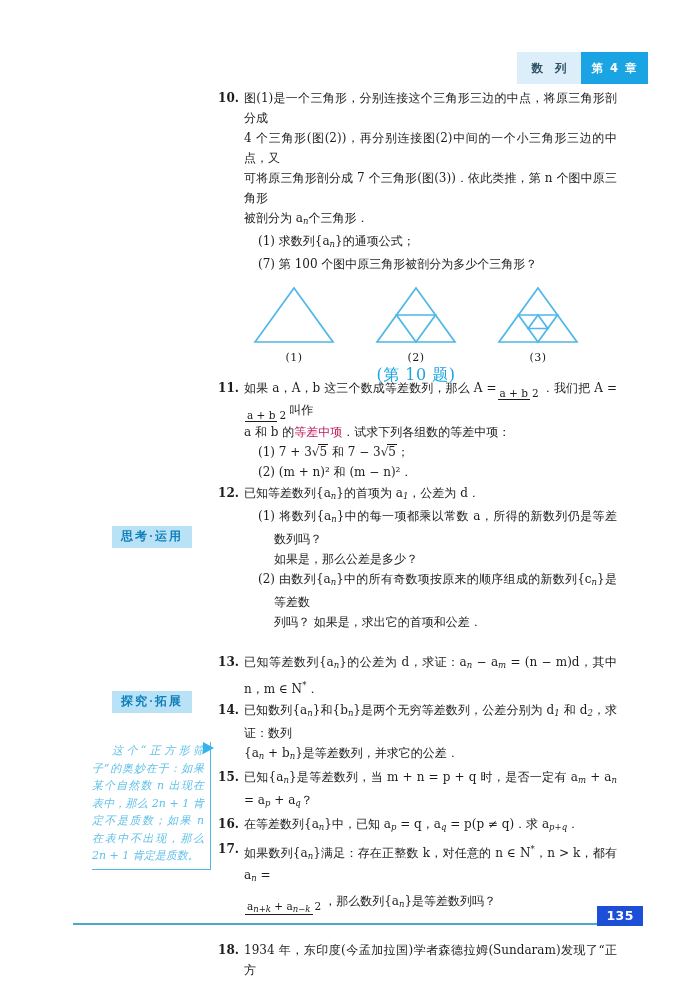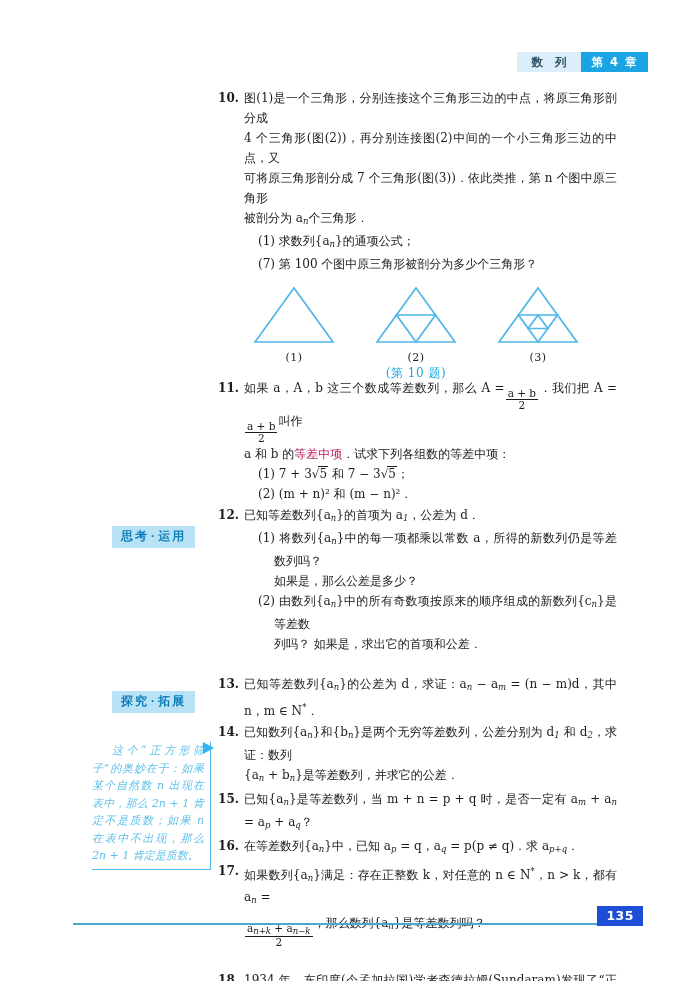--- a/index.html
+++ b/index.html
@@ -16,21 +16,21 @@
     overflow: hidden;
   }
 
   
   .header {
     position: absolute;
     top: 52px;
     right: 52px;
     display: flex;
     align-items: stretch;
-    height: 20px;
+    height: 32px;
   }
   .header-chapter-title {
     background: #dceef9;
     color: #2f4f63;
     font-size: 11.5px;
     letter-spacing: 4px;
     padding: 0 11px 0 14px;
     display: flex;
     align-items: center;
     font-family: "DejaVu Sans", "Liberation Sans", sans-serif;
@@ -80,21 +80,21 @@
     text-indent: -16px;
     margin-left: 14px;
   }
   .noindent-cont {
     margin-left: 30px;
   }
   .sb { font-size: 8.5px; vertical-align: -0.25em; font-style: italic; }
   .sp { font-size: 8.5px; vertical-align: 0.55em; }
   .frac {
     display: inline-flex;
-    flex-direction: column;
+    flex-direction: row;
     vertical-align: -0.45em;
     text-align: center;
     line-height: 1.05;
     font-size: 10.5px;
     margin: 0 1px;
   }
   .frac .num { border-bottom: 1px solid #1c1c1c; padding: 0 2px; }
   .frac .den { padding: 0 2px; }
   .sqrt {
     border-top: 1px solid #1c1c1c;
@@ -118,32 +118,32 @@
   .fig {
     text-align: center;
   }
   .fig-cap {
     font-size: 11px;
     margin-top: 1px;
     letter-spacing: 0.5px;
   }
   .fig-title {
     text-align: center;
-    font-size: 12px;
+    font-size: 16px;
     color: #1ba4e3;
     margin-top: 1px;
     letter-spacing: 0.5px;
   }
 
   
   .sec-tag {
     position: absolute;
     background: #b9e2f7;
     color: #0f7fb8;
-    font-family: Liberation Mono, monospace;
+    font-family: Liberation Serif, serif;
     font-weight: bold;
     font-size: 12px;
     letter-spacing: 2px;
     padding: 2px 9px 3px 9px;
     white-space: nowrap;
   }
   #tag-thinking { left: 112px; top: 526px; }
   #tag-explore  { left: 112px; top: 691px; }
 
   

